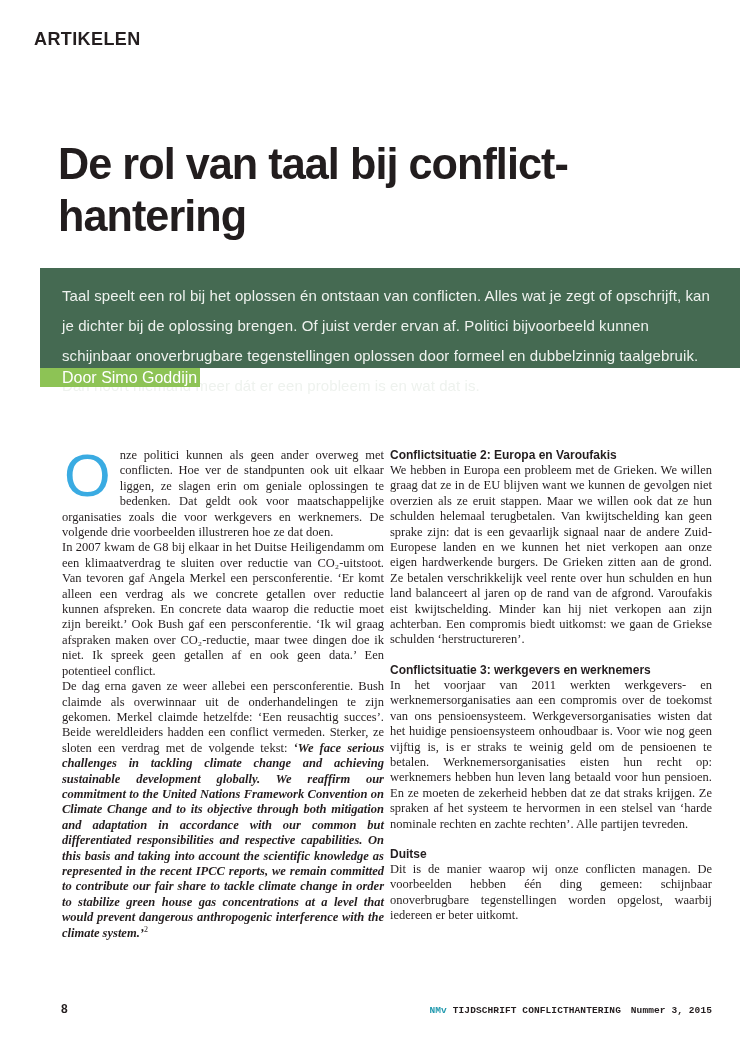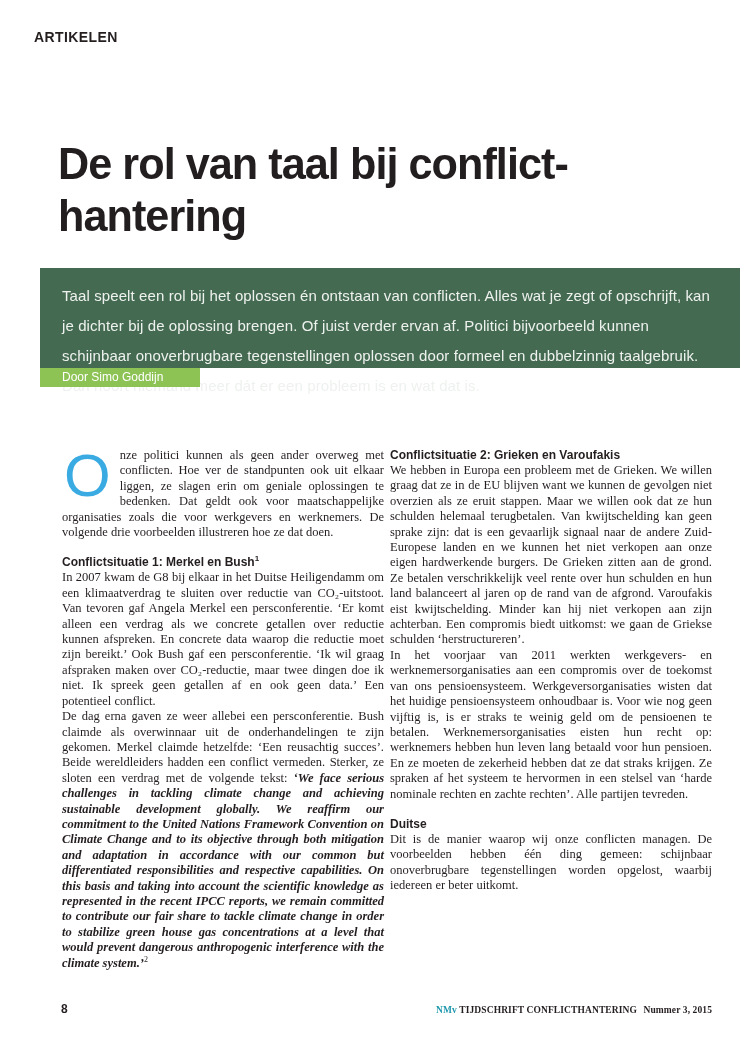--- a/index.html
+++ b/index.html
@@ -8,21 +8,21 @@
     width:740px;height:1049px;
     margin:0 auto;
     background:#ffffff;
     font-family:"Liberation Serif", serif;
     color:#241e1f;
     overflow:hidden;
   }
   .kicker{
     position:absolute;left:34px;top:29px;
     font-family:"Liberation Sans", sans-serif;
-    font-weight:800;font-size:14px;letter-spacing:.4px;
+    font-weight:800;font-size:18px;letter-spacing:.4px;
     color:#241e1f;
   }
   .title{
     position:absolute;left:58px;top:138px;width:640px;
     font-family:"Liberation Sans", sans-serif;
     font-weight:700;font-size:45px;line-height:52px;letter-spacing:-1px;
     color:#221d1e;
     transform:scaleX(.96);transform-origin:left top;
   }
   .banner{
@@ -31,21 +31,21 @@
     padding:13px 30px 0 22px;
     font-family:"Liberation Sans", sans-serif;
     font-size:15px;line-height:30px;font-weight:400;
     color:#eef2ee;letter-spacing:.1px;
   }
   .byline{
     position:absolute;left:40px;top:368px;width:160px;height:19px;
     background:#8dc355;box-sizing:border-box;
     padding-left:22px;line-height:19px;
     font-family:"Liberation Sans", sans-serif;
-    font-size:12px;color:#ffffff;
+    font-size:16px;color:#ffffff;
   }
   .col{position:absolute;top:448px;width:322px;font-size:12.5px;line-height:15.4px;text-align:justify;}
   .col-left{left:62px;}
   .col-right{left:390px;}
   .col p{margin:0;}
   .dropcap{
     float:left;
     font-family:"Liberation Sans", sans-serif;
     font-weight:400;font-size:60px;line-height:50px;
     color:#3aabe2;
@@ -60,21 +60,21 @@
   .subhead.first{margin-top:0;}
   sup{font-size:8px;line-height:0;}
   .quote{font-style:italic;font-weight:bold;}
   .footer-pagenum{
     position:absolute;left:61px;top:1002px;
     font-family:"Liberation Sans", sans-serif;
     font-weight:700;font-size:12px;color:#241e1f;
   }
   .footer-journal{
     position:absolute;right:28px;top:1005px;
-    font-family:Liberation Serif, serif;
+    font-family:Liberation Mono, monospace;
     font-weight:700;font-size:9.5px;letter-spacing:.1px;
     color:#241e1f;white-space:nowrap;
   }
   .footer-journal .abbr{color:#2199ae;}
   .footer-journal .issue{margin-left:4px;}
 </style>
 </head>
 <body>
 
 <div class="page">
@@ -90,31 +90,31 @@
     <span>Taal speelt een rol bij het oplossen én ontstaan van conflicten. Alles wat je zegt of opschrijft, kan je dichter bij de oplossing brengen. Of juist verder ervan af. Politici bijvoorbeeld kunnen schijnbaar onoverbrugbare tegenstellingen oplossen door formeel en dubbelzinnig taalgebruik. Dan hoort niemand meer dát er een probleem is en wat dat is.</span>
   </div>
 
   <div class="byline">
     <span>Door Simo Goddijn</span>
   </div>
 
   <div class="col col-left">
     <p><span class="dropcap">O</span><span>nze politici kunnen als geen ander overweg met conflicten. Hoe ver de standpunten ook uit elkaar liggen, ze slagen erin om geniale oplossingen te bedenken. Dat geldt ook voor maatschappelijke organisaties zoals die voor werkgevers en werknemers. De volgende drie voorbeelden illustreren hoe ze dat doen.</span></p>
 
-    <h3 class="subhead"><span>Conflictsituatie 1: Merkel en Bush</span><sup>1</sup></h3>
 
     <p>In 2007 kwam de G8 bij elkaar in het Duitse Heiligendamm om een klimaatverdrag te sluiten over reductie van CO₂-uitstoot. Van tevoren gaf Angela Merkel een persconferentie. ‘Er komt alleen een verdrag als we concrete getallen over reductie kunnen afspreken. En concrete data waarop die reductie moet zijn bereikt.’ Ook Bush gaf een persconferentie. ‘Ik wil graag afspraken maken over CO₂-reductie, maar twee dingen doe ik niet. Ik spreek geen getallen af en ook geen data.’ Een potentieel conflict.</p>
 
     <p><span>De dag erna gaven ze weer allebei een persconferentie. Bush claimde als overwinnaar uit de onderhandelingen te zijn gekomen. Merkel claimde hetzelfde: ‘Een reusachtig succes’. Beide wereldleiders hadden een conflict vermeden. Sterker, ze sloten een verdrag met de volgende tekst: </span><span class="quote">‘We face serious challenges in tackling climate change and achieving sustainable development globally. We reaffirm our commitment to the United Nations Framework Convention on Climate Change and to its objective through both mitigation and adaptation in accordance with our common but differentiated responsibilities and respective capabilities. On this basis and taking into account the scientific knowledge as represented in the recent IPCC reports, we remain committed to contribute our fair share to tackle climate change in order to stabilize green house gas concentrations at a level that would prevent dangerous anthropogenic interference with the climate system.’</span><sup>2</sup></p>
   </div>
 
   <div class="col col-right">
-    <h3 class="subhead first">Conflictsituatie 2: Grieken en Varoufakis</h3>
+    <h3 class="subhead first">Conflictsituatie 2: Europa en Varoufakis</h3>
     <p>We hebben in Europa een probleem met de Grieken. We willen graag dat ze in de EU blijven want we kunnen de gevolgen niet overzien als ze eruit stappen. Maar we willen ook dat ze hun schulden helemaal terugbetalen. Van kwijtschelding kan geen sprake zijn: dat is een gevaarlijk signaal naar de andere Zuid-Europese landen en we kunnen het niet verkopen aan onze eigen hardwerkende burgers. De Grieken zitten aan de grond. Ze betalen verschrikkelijk veel rente over hun schulden en hun land balanceert al jaren op de rand van de afgrond. Varoufakis eist kwijtschelding. Minder kan hij niet verkopen aan zijn achterban. Een compromis biedt uitkomst: we gaan de Griekse schulden ‘herstructureren’.</p>
 
+    <h3 class="subhead">Conflictsituatie 3: werkgevers en werknemers</h3>
     <p>In het voorjaar van 2011 werkten werkgevers- en werknemersorganisaties aan een compromis over de toekomst van ons pensioensysteem. Werkgeversorganisaties wisten dat het huidige pensioensysteem onhoudbaar is. Voor wie nog geen vijftig is, is er straks te weinig geld om de pensioenen te betalen. Werknemersorganisaties eisten hun recht op: werknemers hebben hun leven lang betaald voor hun pensioen. En ze moeten de zekerheid hebben dat ze dat straks krijgen. Ze spraken af het systeem te hervormen in een stelsel van ‘harde nominale rechten en zachte rechten’. Alle partijen tevreden.</p>
 
     <h3 class="subhead">Duitse</h3>
     <p>Dit is de manier waarop wij onze conflicten managen. De voorbeelden hebben één ding gemeen: schijnbaar onoverbrugbare tegenstellingen worden opgelost, waarbij iedereen er beter uitkomt.</p>
   </div>
 
   <div class="footer-pagenum">8</div>
 
   <div class="footer-journal">
     <span class="abbr">NMv</span>

